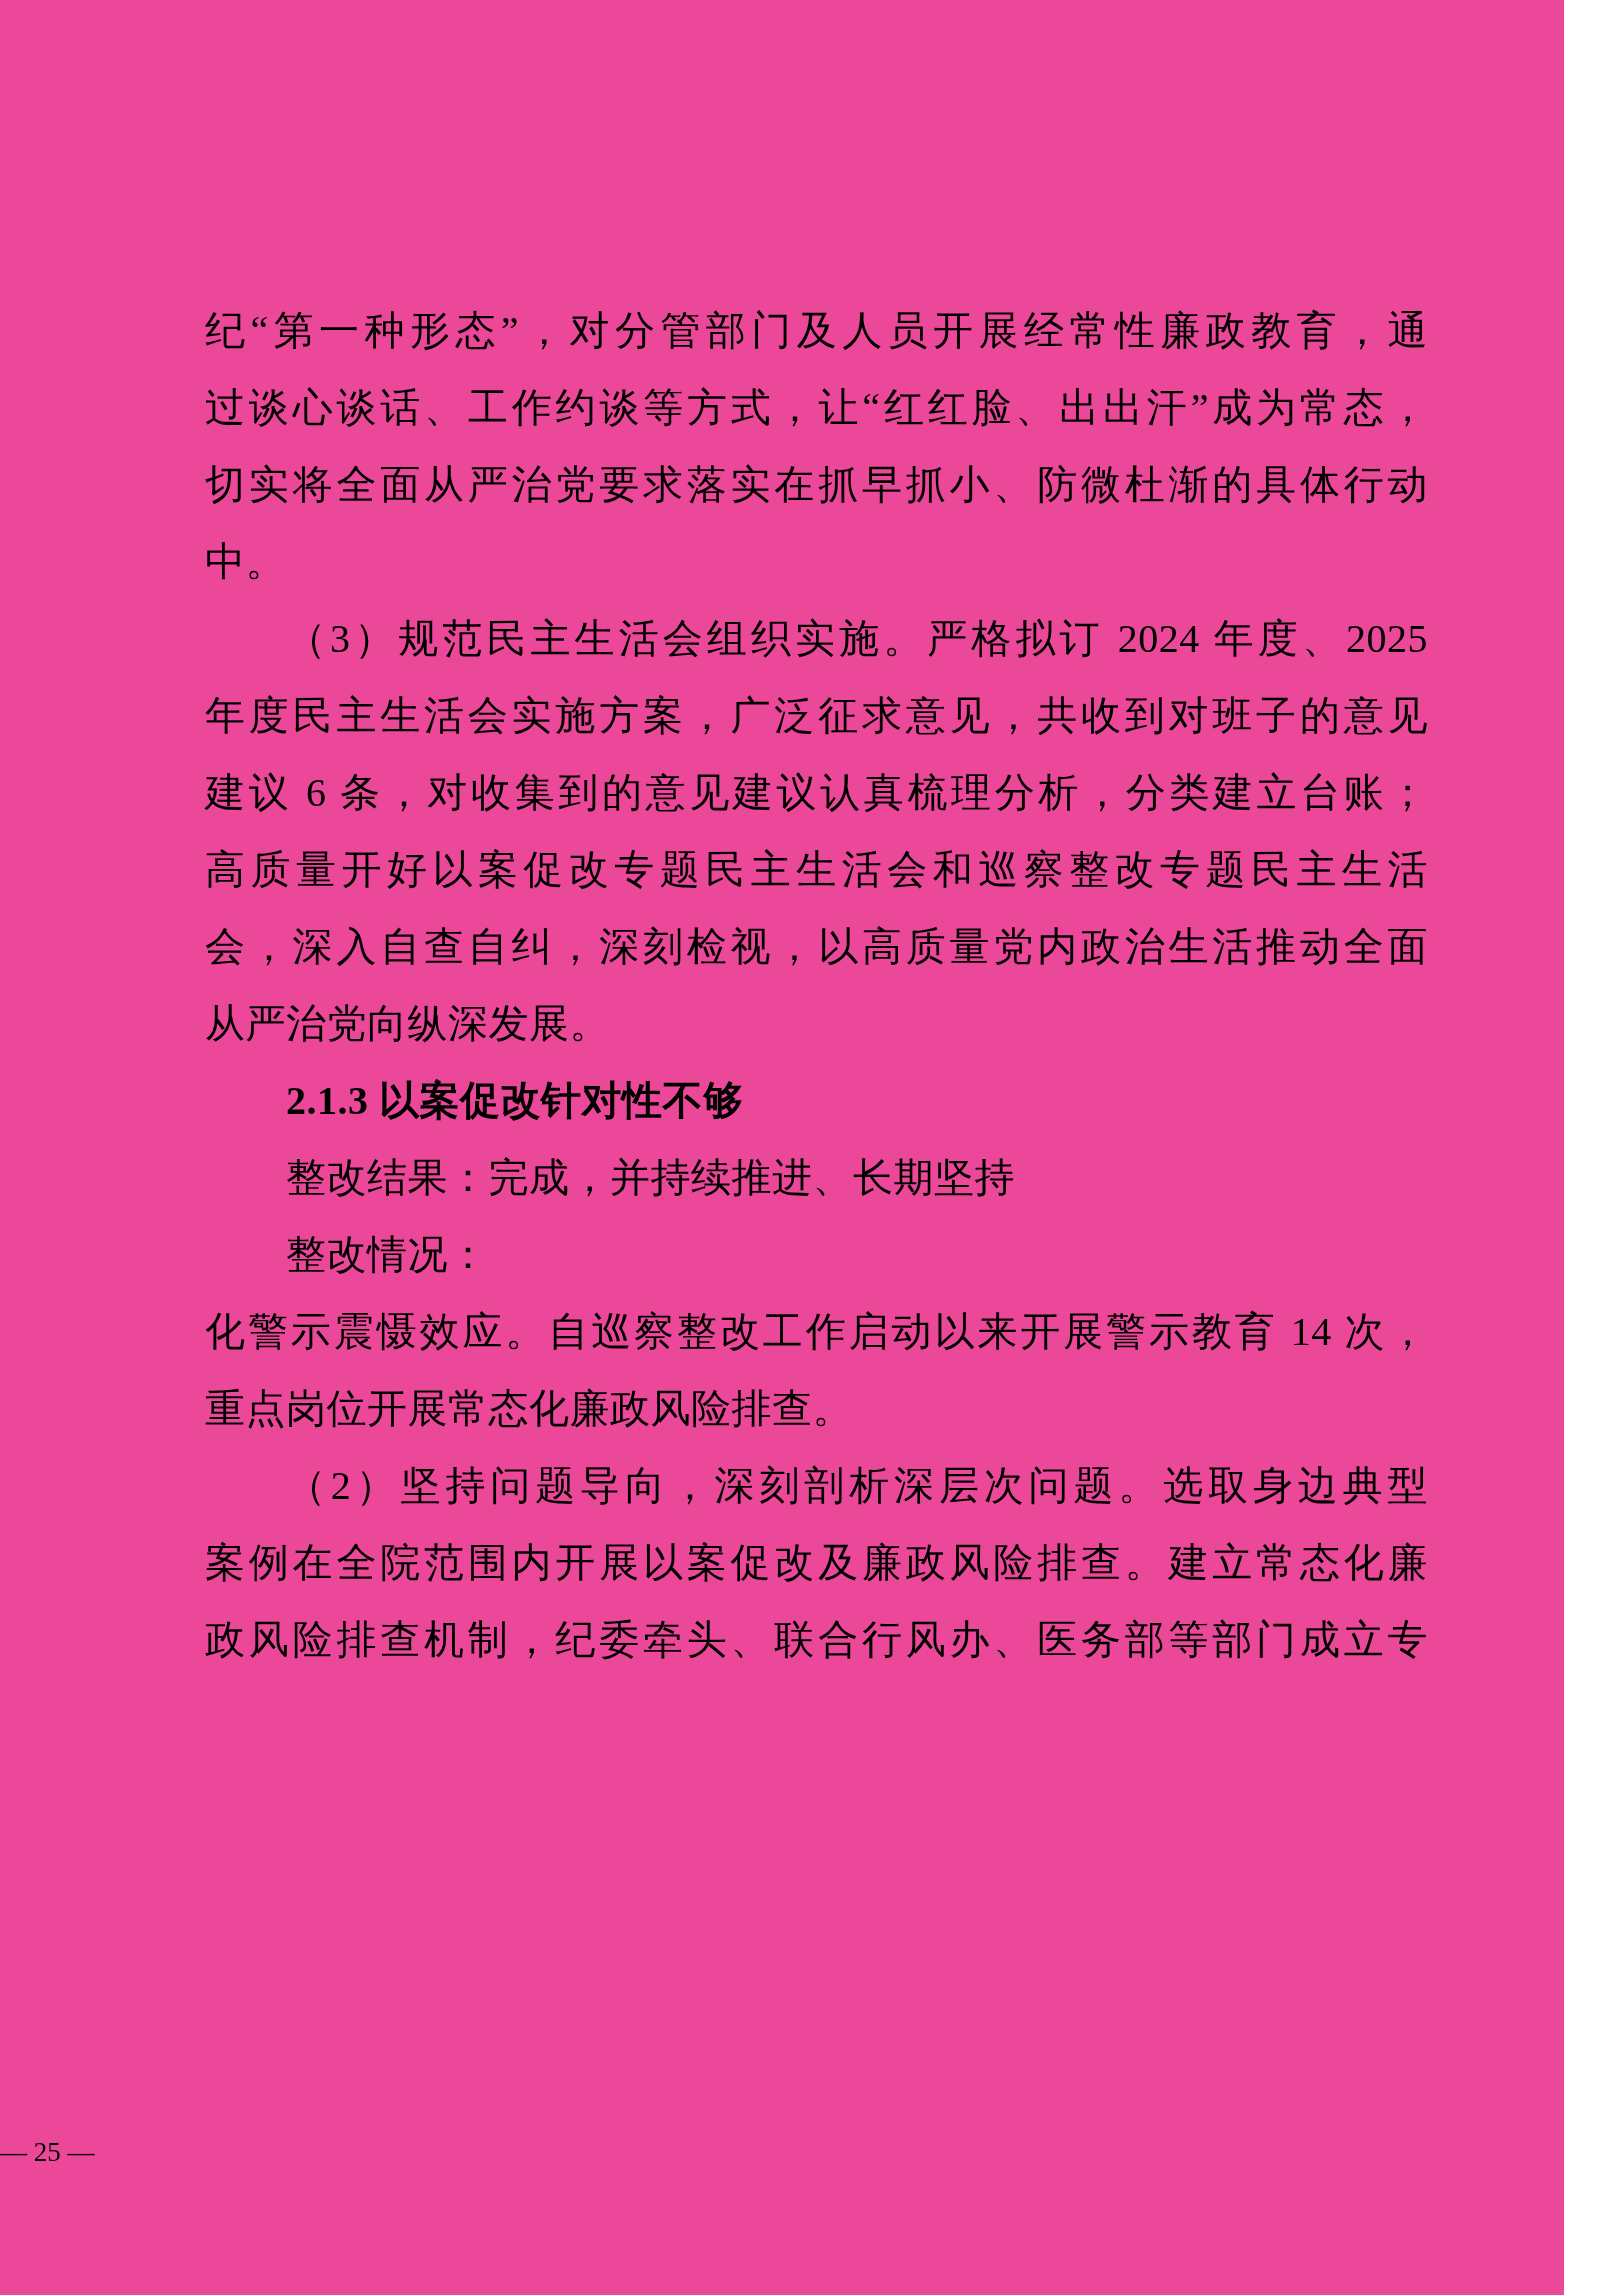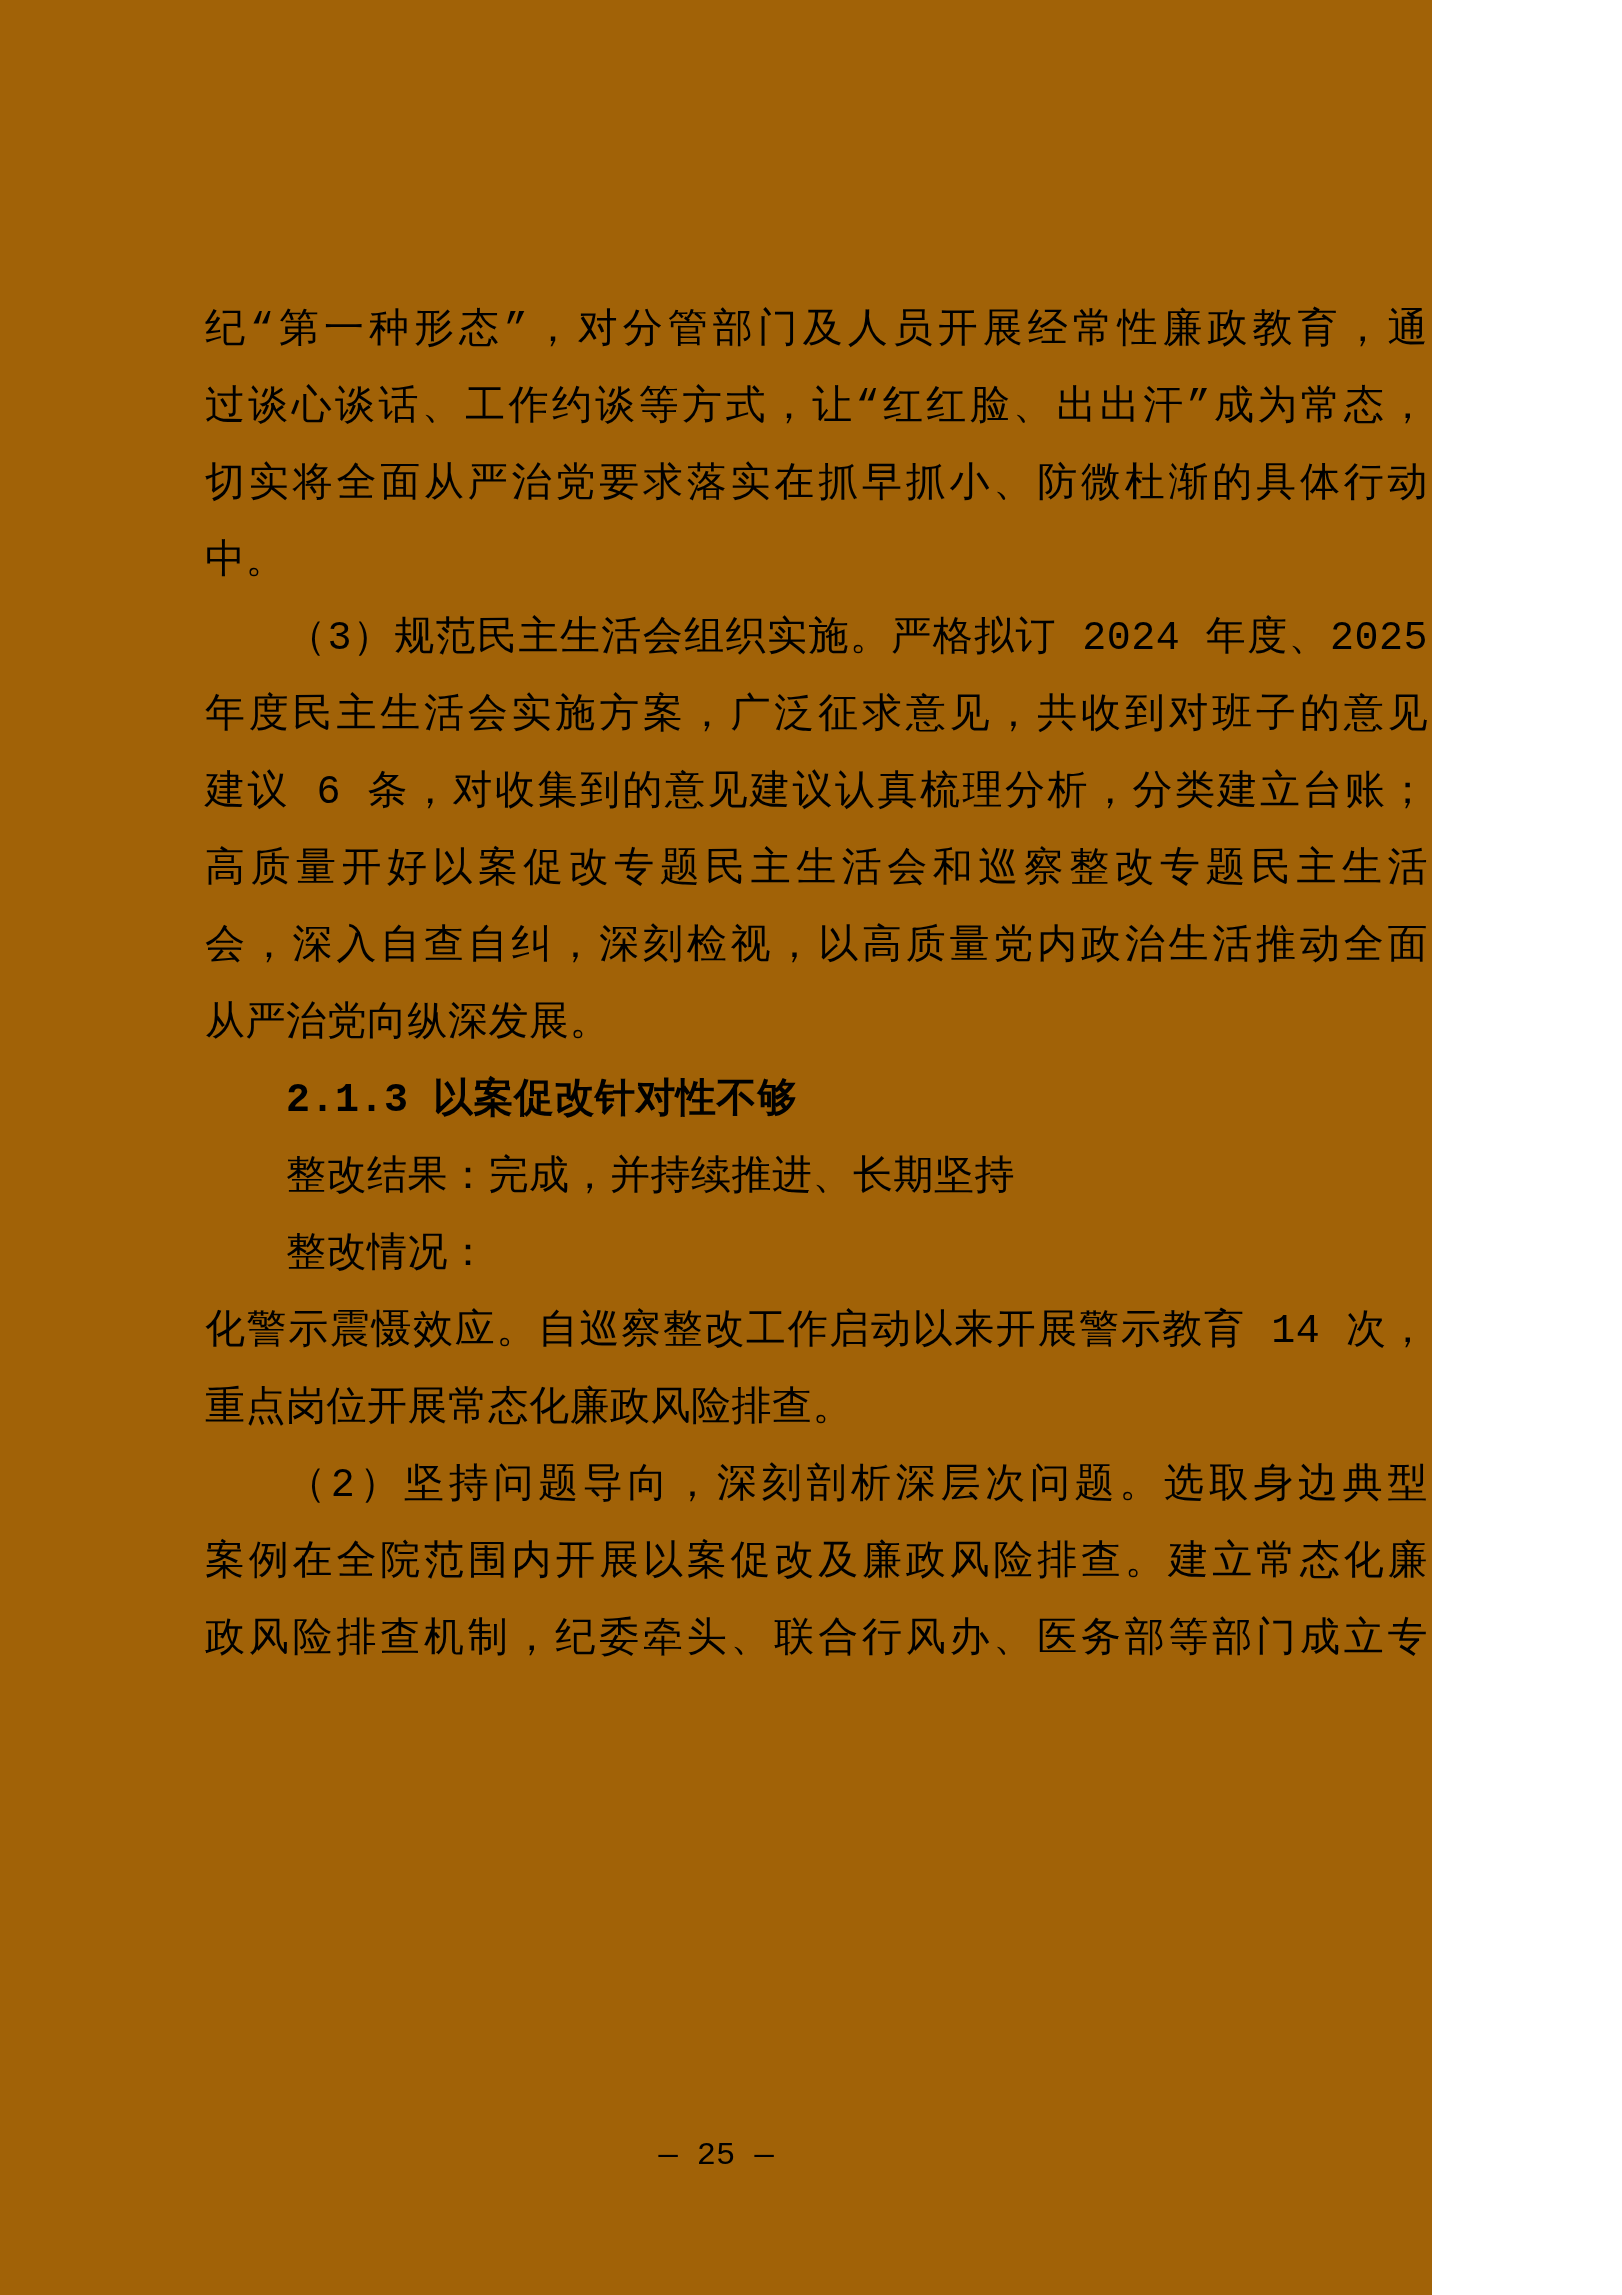--- a/index.html
+++ b/index.html
@@ -2,25 +2,25 @@
 <html style="font-size:8.2px"><head>
 <meta charset="utf-8">
 <style>
   html, body {
     margin: 0;
     padding: 0;
     background: #ffffff;
   }
   .page {
     position: relative;
-    width: 1432px;
+    width: 1564px;
     height: 2295px;
-    background: #a16207;
+    background: #ec4899;
     color: #000000;
-    font-family: Liberation Mono, monospace;
+    font-family: Liberation Serif, serif;
     overflow: hidden;
   }
   .content {
     position: absolute;
     left: 205px;
     top: 292px;
     width: 1223px;
   }
   .line {
     height: 77px;
@@ -41,22 +41,21 @@
     text-indent: 81px;
   }
   .heading {
     font-weight: 700;
   }
   .footer {
     position: absolute;
     left: 0;
     right: 0;
     top: 2137px;
-    text-align: center;
-    font-size: 32px;
+    font-size: 27px;
     color: #000000;
   }
 </style>
 </head>
 <body>
 
 <div class="page">
   <div class="content">
     <div class="line fill">纪“第一种形态”，对分管部门及人员开展经常性廉政教育，通</div>
     <div class="line fill">过谈心谈话、工作约谈等方式，让“红红脸、出出汗”成为常态，</div>

